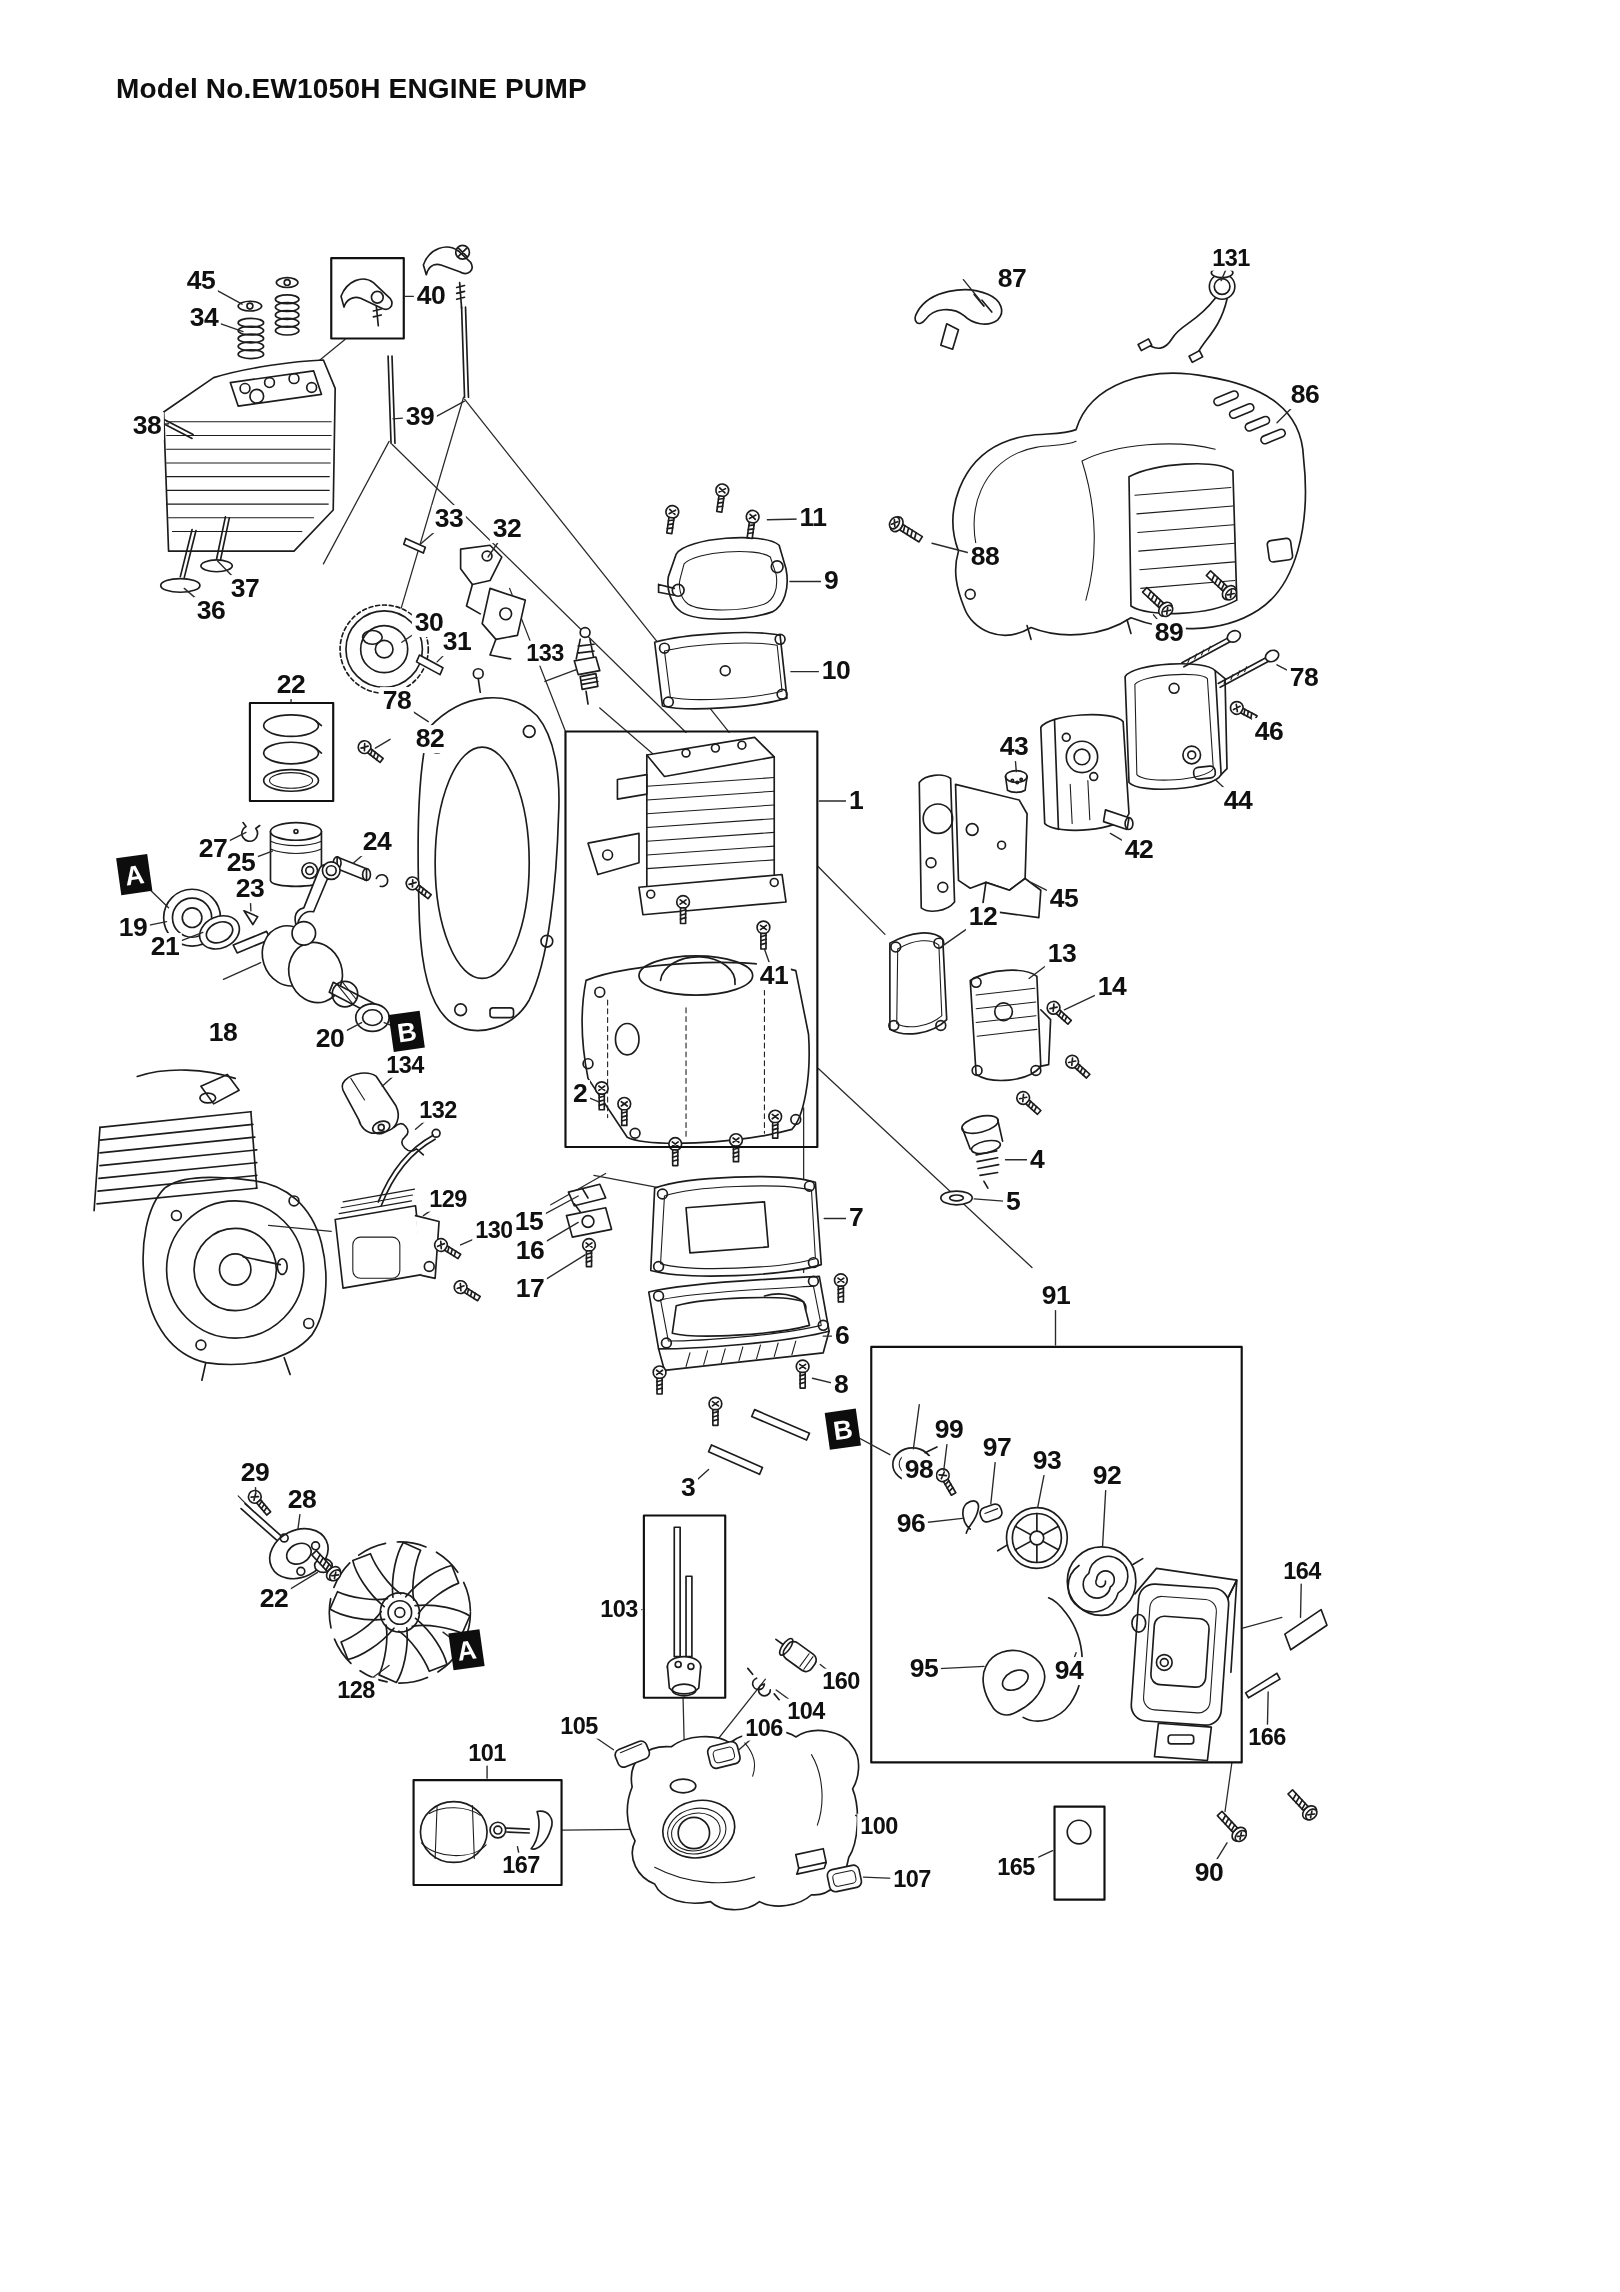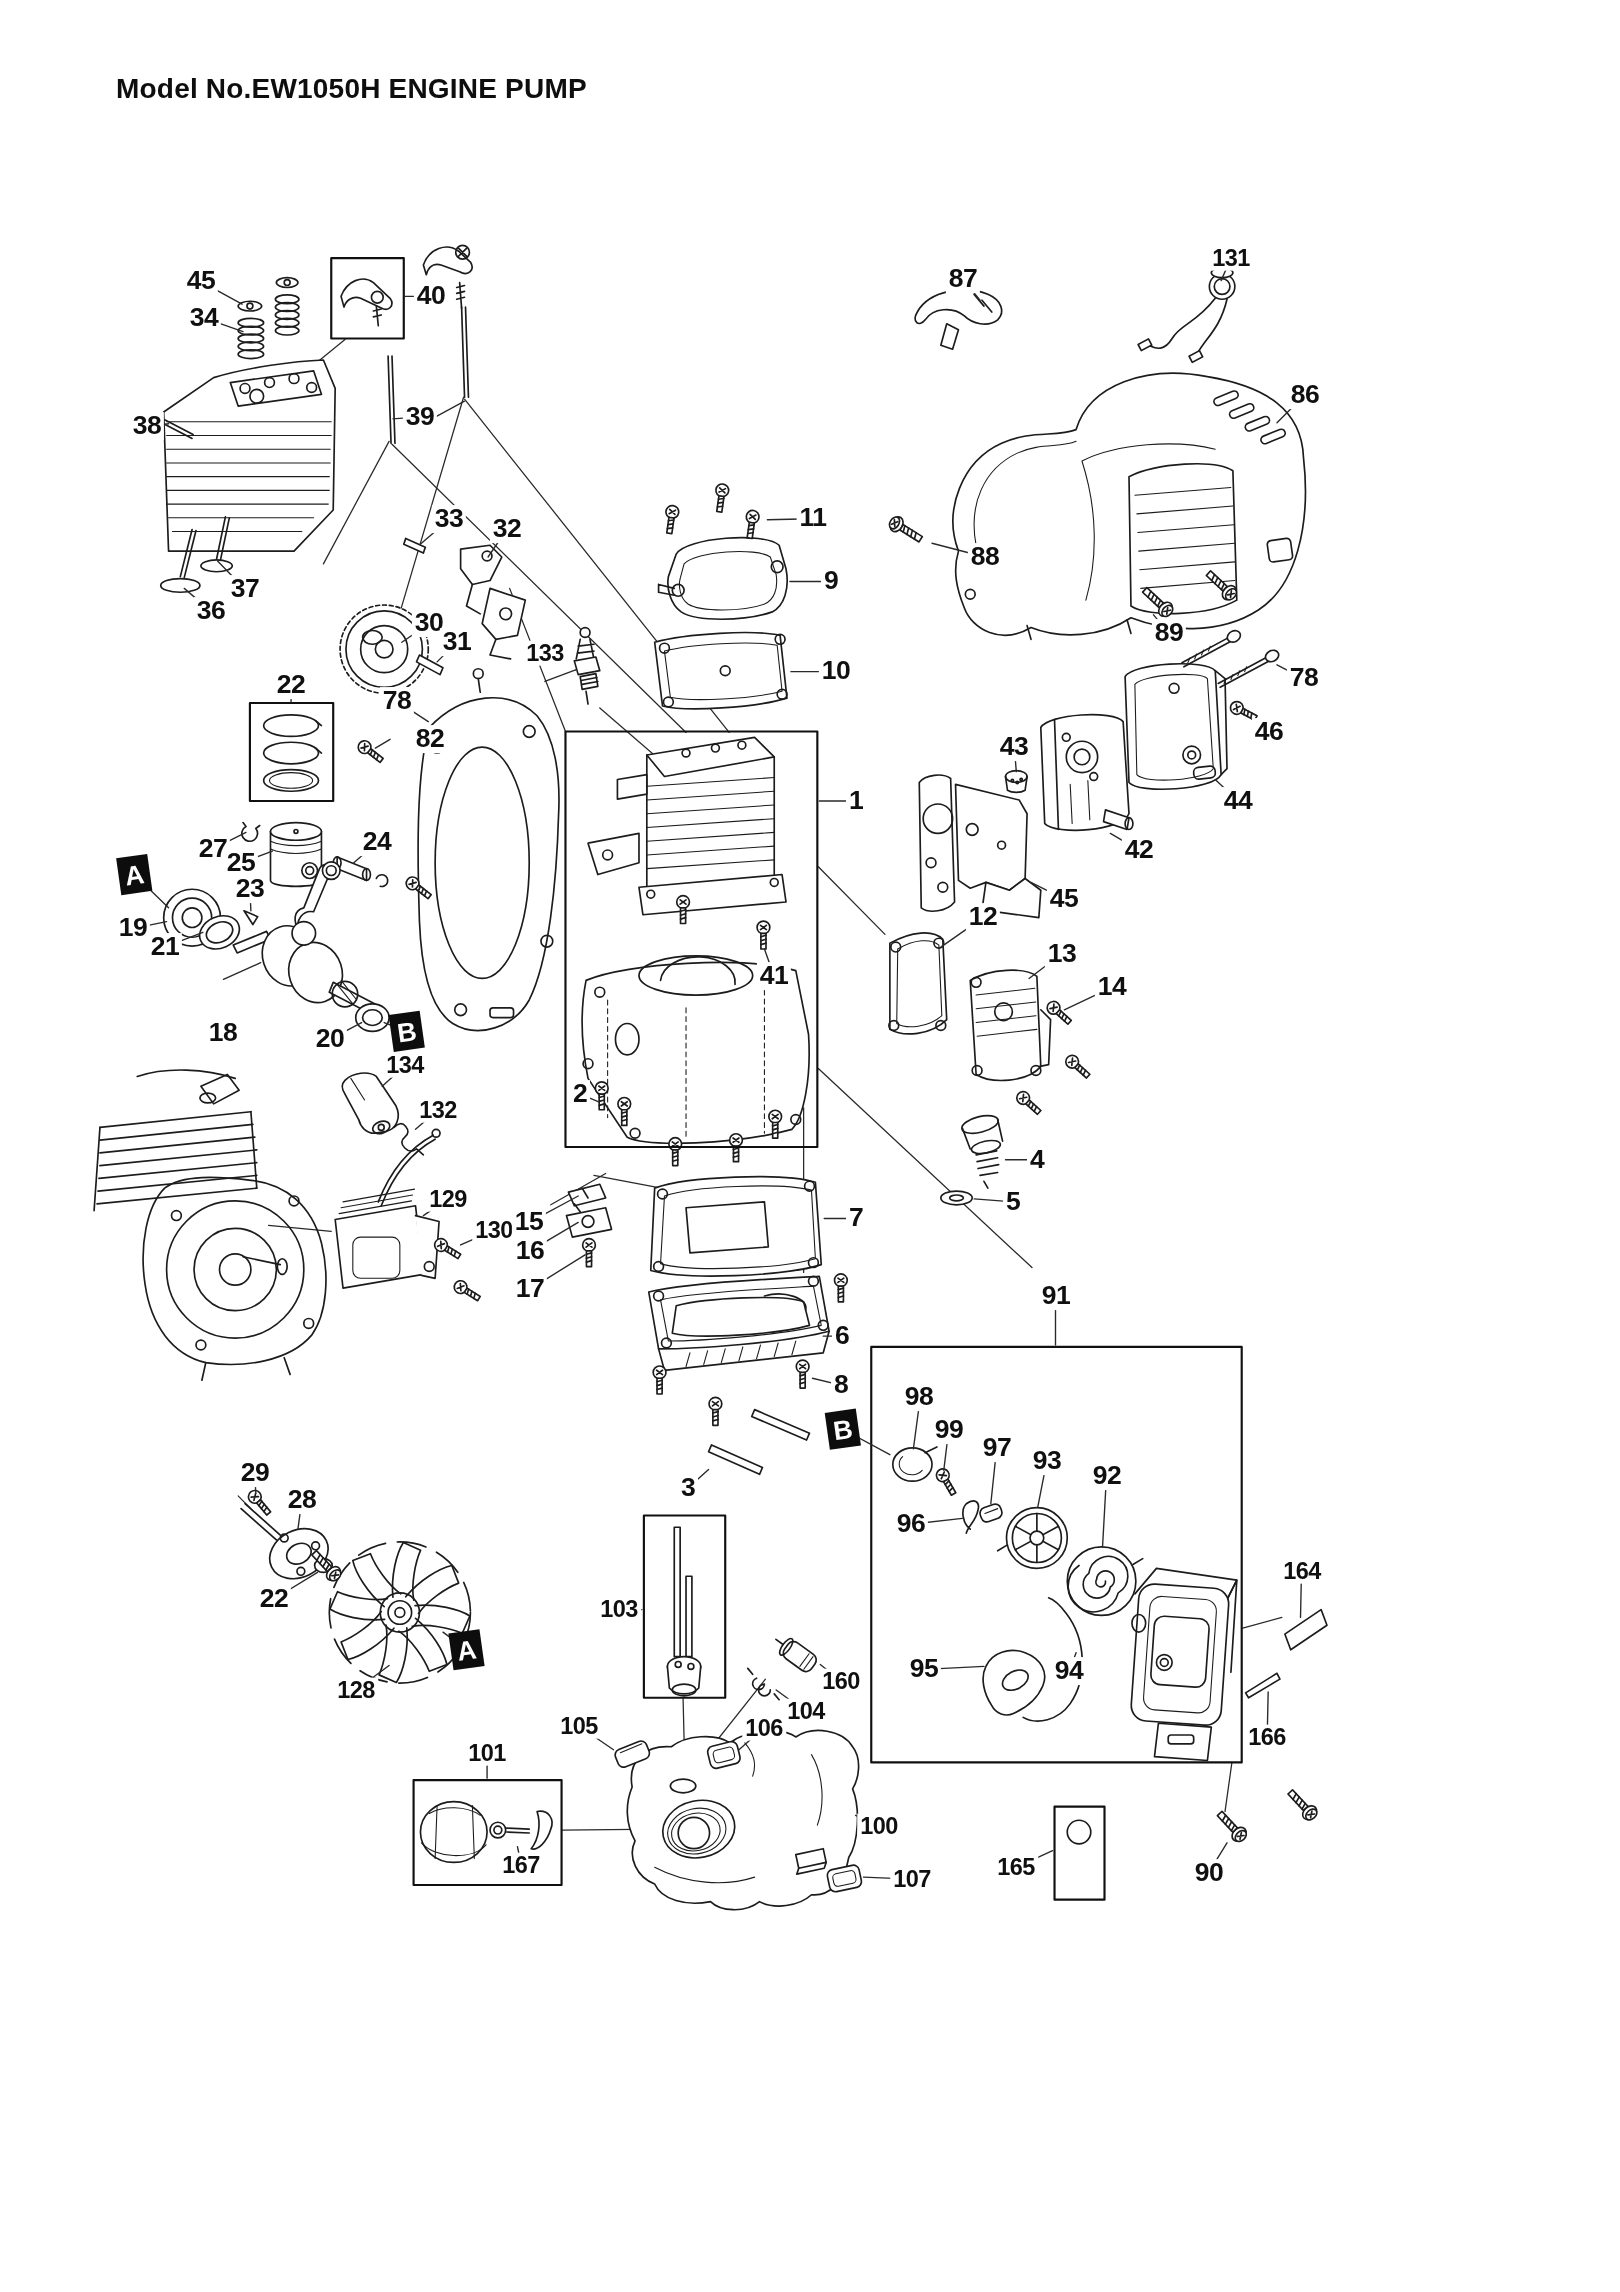--- a/index.html
+++ b/index.html
@@ -772,27 +772,27 @@
       <div class="callout" style="left: 1014px; top: 747px;">43</div>
       <div class="callout" style="left: 1064px; top: 899px;">45</div>
       <div class="callout" style="left: 1139px; top: 850px;">42</div>
       <div class="callout" style="left: 1238px; top: 801px;">44</div>
       <div class="callout" style="left: 1269px; top: 732px;">46</div>
       <div class="callout" style="left: 1304px; top: 678px;">78</div>
       <div class="callout" style="left: 856px; top: 1218px;">7</div>
       <div class="callout" style="left: 842px; top: 1336px;">6</div>
       <div class="callout" style="left: 841px; top: 1385px;">8</div>
       <div class="callout" style="left: 688px; top: 1488px;">3</div>
-      <div class="callout" style="left: 963px; top: 279px; text-align: center;">87</div>
+      <div class="callout" style="left: 1012px; top: 279px; text-align: center;">87</div>
       <div class="callout c3" style="left: 1231px; top: 258px;">131</div>
       <div class="callout" style="left: 1305px; top: 395px;">86</div>
       <div class="callout" style="left: 985px; top: 557px;">88</div>
       <div class="callout" style="left: 1169px; top: 633px;">89</div>
       <div class="callout" style="left: 1056px; top: 1296px;">91</div>
-      <div class="callout" style="left: 919px; top: 1397px;">98</div>
+      <div class="callout" style="left: 919px; top: 1470px;">98</div>
       <div class="callout" style="left: 949px; top: 1430px;">99</div>
       <div class="callout" style="left: 997px; top: 1448px;">97</div>
       <div class="callout" style="left: 1047px; top: 1461px;">93</div>
       <div class="callout" style="left: 1107px; top: 1476px;">92</div>
       <div class="callout" style="left: 911px; top: 1524px;">96</div>
       <div class="callout" style="left: 924px; top: 1669px;">95</div>
       <div class="callout" style="left: 1069px; top: 1671px;">94</div>
       <div class="callout c3" style="left: 1302px; top: 1571px;">164</div>
       <div class="callout c3" style="left: 1267px; top: 1737px;">166</div>
       <div class="callout" style="left: 1209px; top: 1873px;">90</div>

